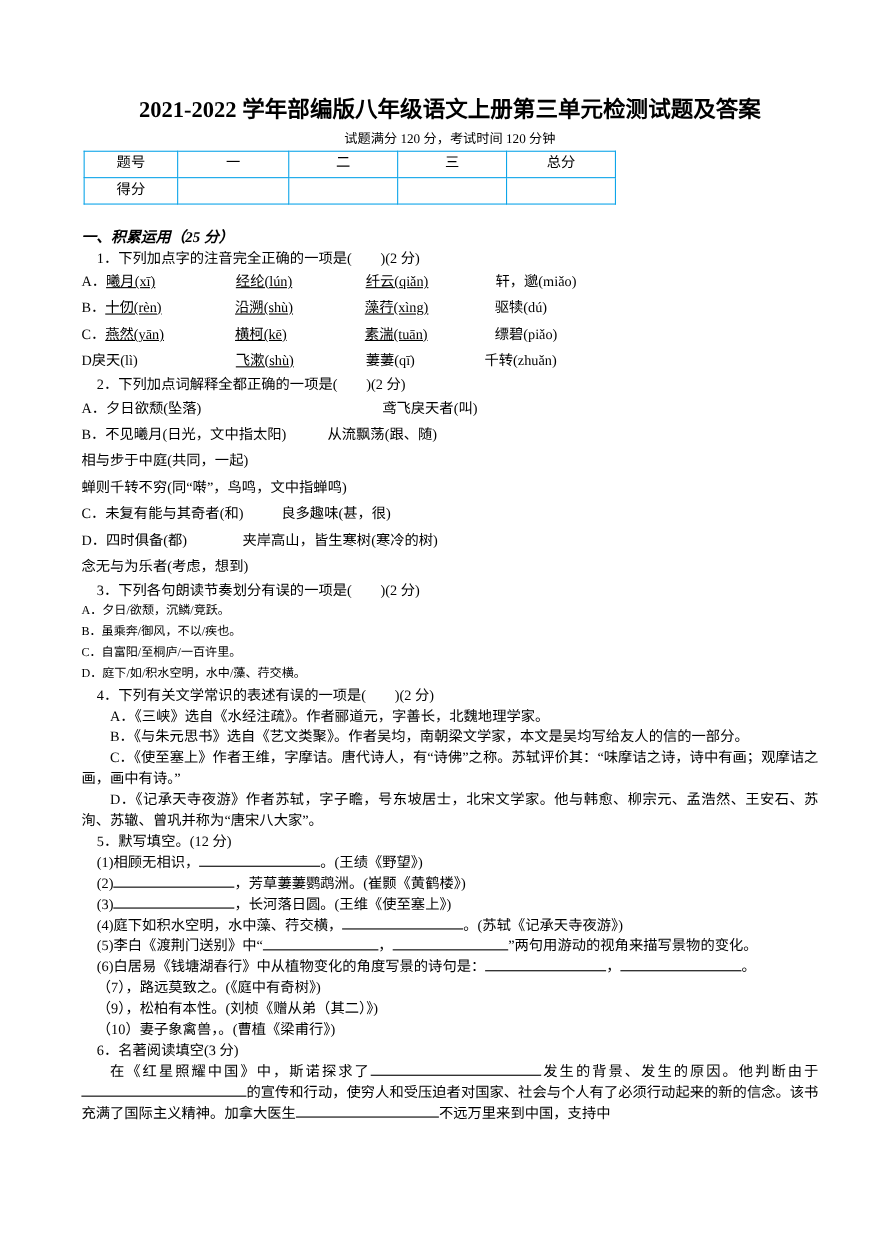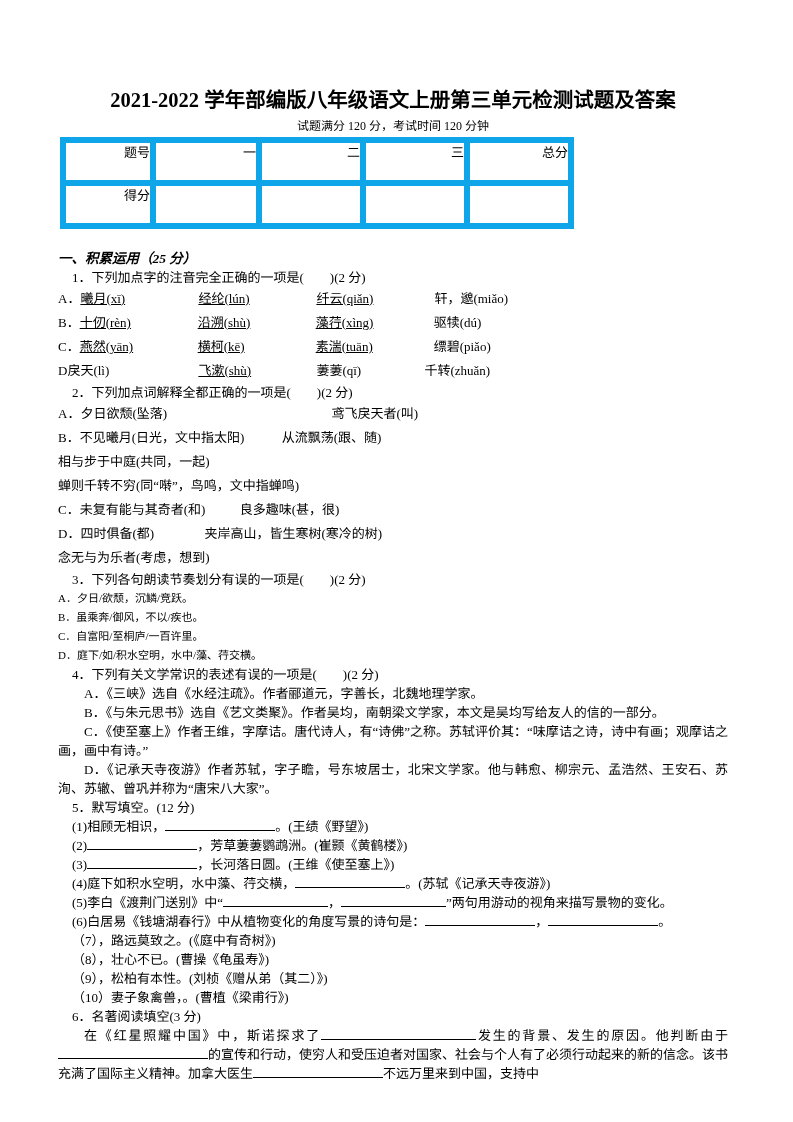--- a/index.html
+++ b/index.html
@@ -19,21 +19,21 @@
   .page {
     position: absolute;
     left: 0; top: 0;
     width: 793px;
     height: 1122px;
     padding: 0;
     box-sizing: border-box;
   }
   .doc {
     position: absolute;
-    left: 58px;
+    left: 74px;
     top: 86px;
     width: 670px;
   }
 
   
   .title {
     font-size: 20.5px;
     font-weight: bold;
     text-align: center;
     letter-spacing: 0px;
@@ -49,26 +49,26 @@
   }
 
   
   .score-table {
     border-collapse: collapse;
     width: 478px;
     margin: 0 0 0 2px;
     table-layout: fixed;
   }
   .score-table td {
-    border: 6px solid #0ea5e9;
+    border: 1px solid #0ea5e9;
     height: 18px;
-    text-align: right;
+    text-align: center;
     vertical-align: middle;
     font-size: 13px;
-    padding: 1px 0 18px 0;
+    padding: 1px 0 4px 0;
     line-height: 16px;
   }
   .score-table .c0 { width: 84px; }
   .score-table .c1 { width: 100px; }
   .score-table .c2 { width: 98px; }
   .score-table .c3 { width: 98px; }
   .score-table .c4 { width: 98px; }
 
   
   .sec-head {
@@ -213,21 +213,20 @@
 
   <div class="sub"><span>(3)</span><span class="blank b110"></span><span>，长河落日圆。(王维《使至塞上》)</span></div>
 
   <div class="sub"><span>(4)</span><span>庭下如积水空明，水中藻、荇交横，</span><span class="blank b110"></span><span>。(苏轼《记承天寺夜游》)</span></div>
 
   <div class="sub-wrap"><span>(5)</span><span>李白《渡荆门送别》中“</span><span class="blank b105"></span><span>，</span><span class="blank b105"></span><span>”两句用游动的视角来描写景物的变化。</span></div>
 
   <div class="sub-wrap"><span>(6)</span><span>白居易《钱塘湖春行》中从植物变化的角度写景的诗句是：</span><span class="blank b110"></span><span>，</span><span class="blank b110"></span><span>。</span></div>
 
   <div class="sub"><span>（7）</span><span>，路远莫致之。(《庭中有奇树》)</span></div>
-  <div class="sub"><span>（8）</span><span>，壮心不已。(曹操《龟虽寿》)</span></div>
   <div class="sub"><span>（9）</span><span>，松柏有本性。(刘桢《赠从弟（其二）》)</span></div>
   <div class="sub"><span>（10）</span><span>妻子象禽兽，。(曹植《梁甫行》)</span></div>
 
   <div class="q">6．名著阅读填空(3 分)</div>
   <div class="para"><span>在《红星照耀中国》中，斯诺探求了</span><span class="blank b155"></span><span>发生的背景、发生的原因。他判断由于</span><span class="blank b150"></span><span>的宣传和行动，使穷人和受压迫者对国家、社会与个人有了必须行动起来的新的信念。该书充满了国际主义精神。加拿大医生</span><span class="blank b130"></span><span>不远万里来到中国，支持中</span></div>
 
  </div>
 </div>
 
 </body></html>

